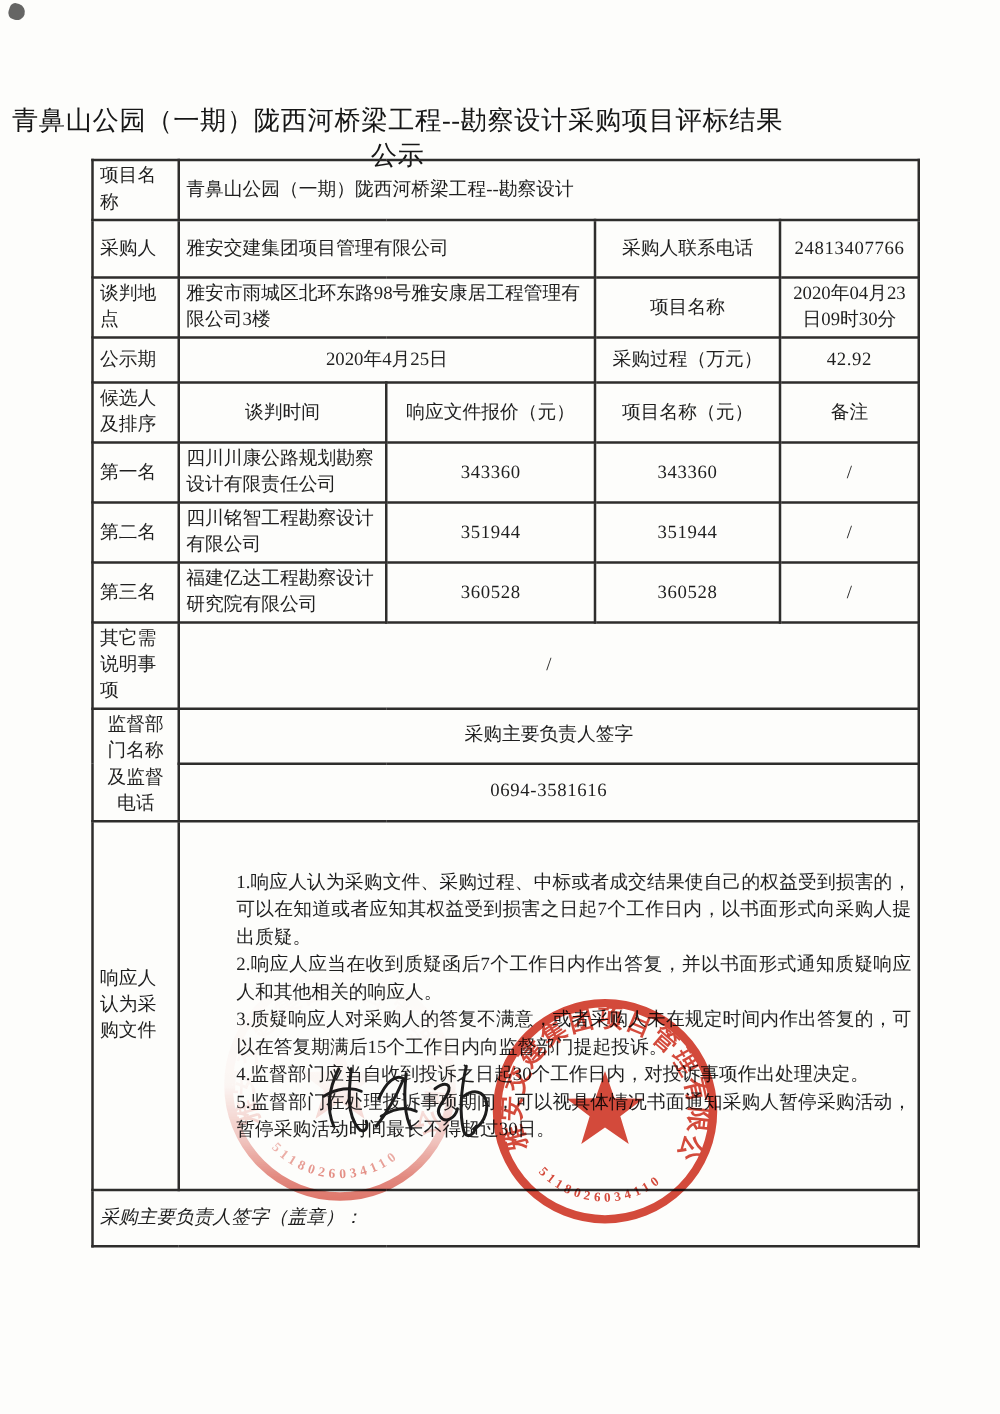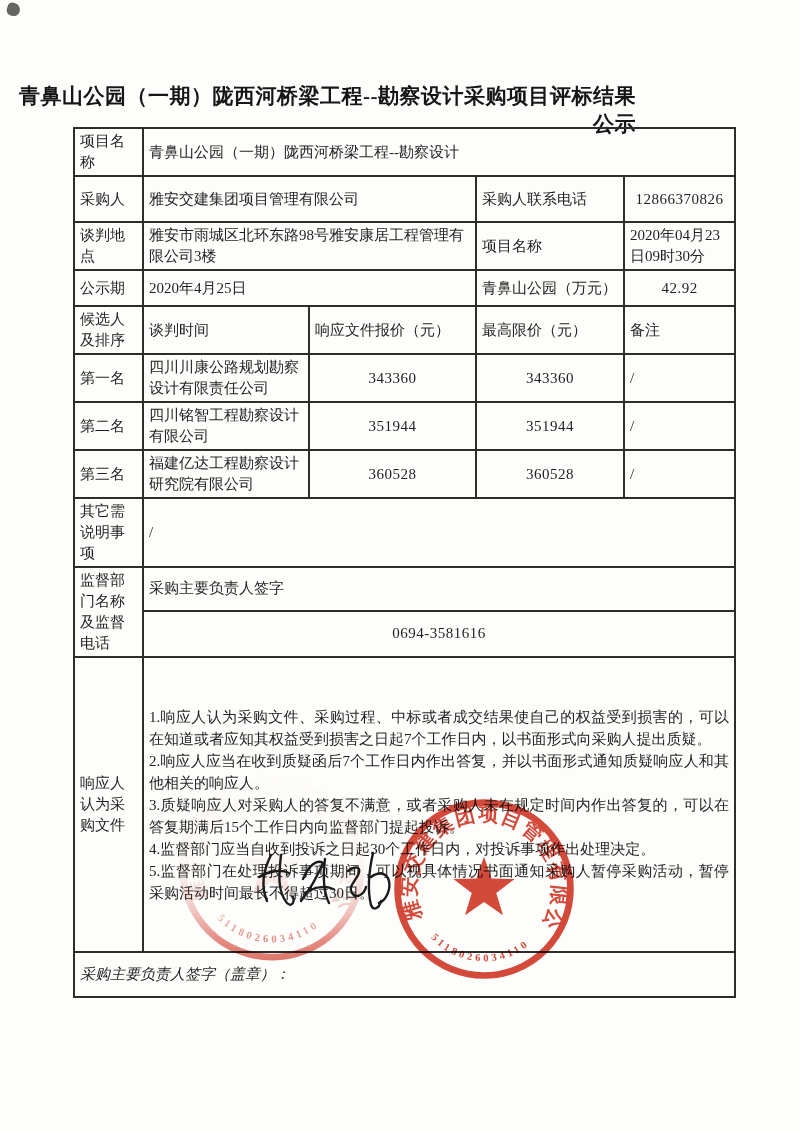--- a/index.html
+++ b/index.html
@@ -7,42 +7,42 @@
     width:800px;height:1131px;position:relative;background:#fdfdfb;
     font-family:"Liberation Serif","DejaVu Serif",serif;color:#1e1e1e;
     overflow:hidden;
   }
   .smudge{
     position:absolute;left:7px;top:3px;width:13px;height:13px;
     background:#4a4a49;border-radius:40% 60% 55% 45%;transform:rotate(18deg);
     opacity:.85;
   }
   .doc-title{
-    position:absolute;left:0;top:82px;width:636px;text-align:right;
-    font-size:21px;font-weight:bold;letter-spacing:.5px;color:#161616;
+    position:absolute;left:0;top:82px;width:636px;text-align:center;
+    font-size:21px;font-weight:normal;letter-spacing:.5px;color:#161616;
   }
   table.main{
     position:absolute;left:73px;top:127px;width:661px;
     border-collapse:collapse;table-layout:fixed;
     font-size:15px;line-height:21px;color:#1f1f1f;padding-left:32px;
   }
   table.main td{
     border:2px solid #2e2d2c;vertical-align:middle;padding:2px 5px;
     overflow:hidden;
   }
   td.lbl{padding-left:4px;padding-right:2px;}
-  td.ctr{margin-top:48px;}
+  td.ctr{text-align:center;margin-top:48px;}
   td.num{text-align:center;letter-spacing:.5px;}
   tr.r1 td{height:36px;} tr.r2 td{height:40px;} tr.r3 td{height:38px;}
   tr.r4 td{height:30px;} tr.r5 td{height:34px;}
   tr.rc td{height:35px;}
   tr.r9 td{height:41px;} tr.r10 td{height:36px;} tr.r11 td{height:38px;}
   tr.r12 td{height:289px;} tr.r13 td{height:39px;font-style:italic;}
   td.notes-cell{padding:6px 8px;}
-  .notes-wrap{display:flex;flex-direction:column;justify-content:center;height:100%;}
+  .notes-wrap{display:flex;flex-direction:column;justify-content:center;height:100%;margin-left:40px;}
   .note-line{text-align:justify;line-height:22px;}
   
   .overlay{position:absolute;pointer-events:none;}
   .seal{position:absolute;mix-blend-mode:multiply;}
   .seal-ring{fill:none;stroke:#d23a2b;stroke-width:7;}
   .seal-star{fill:#d23a2b;}
   .seal-name{font-family:"Liberation Serif",serif;font-size:21px;font-weight:bold;
     fill:#d23a2b;letter-spacing:2px;}
   .seal-num{font-family:"Liberation Serif",serif;font-size:11px;font-weight:bold;
     fill:#d23a2b;letter-spacing:3.5px;}
@@ -65,39 +65,39 @@
   </colgroup>
   <tbody>
       <tr class="r1">
     <td class="lbl">项目名称</td>
     <td colspan="4">青鼻山公园（一期）陇西河桥梁工程--勘察设计</td>
   </tr>
   <tr class="r2">
     <td class="lbl">采购人</td>
     <td colspan="2">雅安交建集团项目管理有限公司</td>
     <td class="ctr">采购人联系电话</td>
-    <td class="num">12866370826</td>
+    <td class="num">24813407766</td>
   </tr>
   <tr class="r3">
     <td class="lbl">谈判地点</td>
     <td colspan="2">雅安市雨城区北环东路98号雅安康居工程管理有限公司3楼</td>
     <td class="ctr">项目名称</td>
     <td class="ctr">2020年04月23日09时30分</td>
   </tr>
   <tr class="r4">
     <td class="lbl">公示期</td>
     <td colspan="2" class="ctr">2020年4月25日</td>
-    <td class="ctr">青鼻山公园（万元）</td>
+    <td class="ctr">采购过程（万元）</td>
     <td class="num">42.92</td>
   </tr>
   <tr class="r5">
     <td class="lbl">候选人及排序</td>
     <td class="ctr">谈判时间</td>
     <td class="ctr">响应文件报价（元）</td>
-    <td class="ctr">最高限价（元）</td>
+    <td class="ctr">项目名称（元）</td>
     <td class="ctr">备注</td>
   </tr>
   <tr class="rc">
     <td class="lbl">第一名</td>
     <td>四川川康公路规划勘察设计有限责任公司</td>
     <td class="num">343360</td>
     <td class="num">343360</td>
     <td class="ctr">/</td>
   </tr>
   <tr class="rc">

